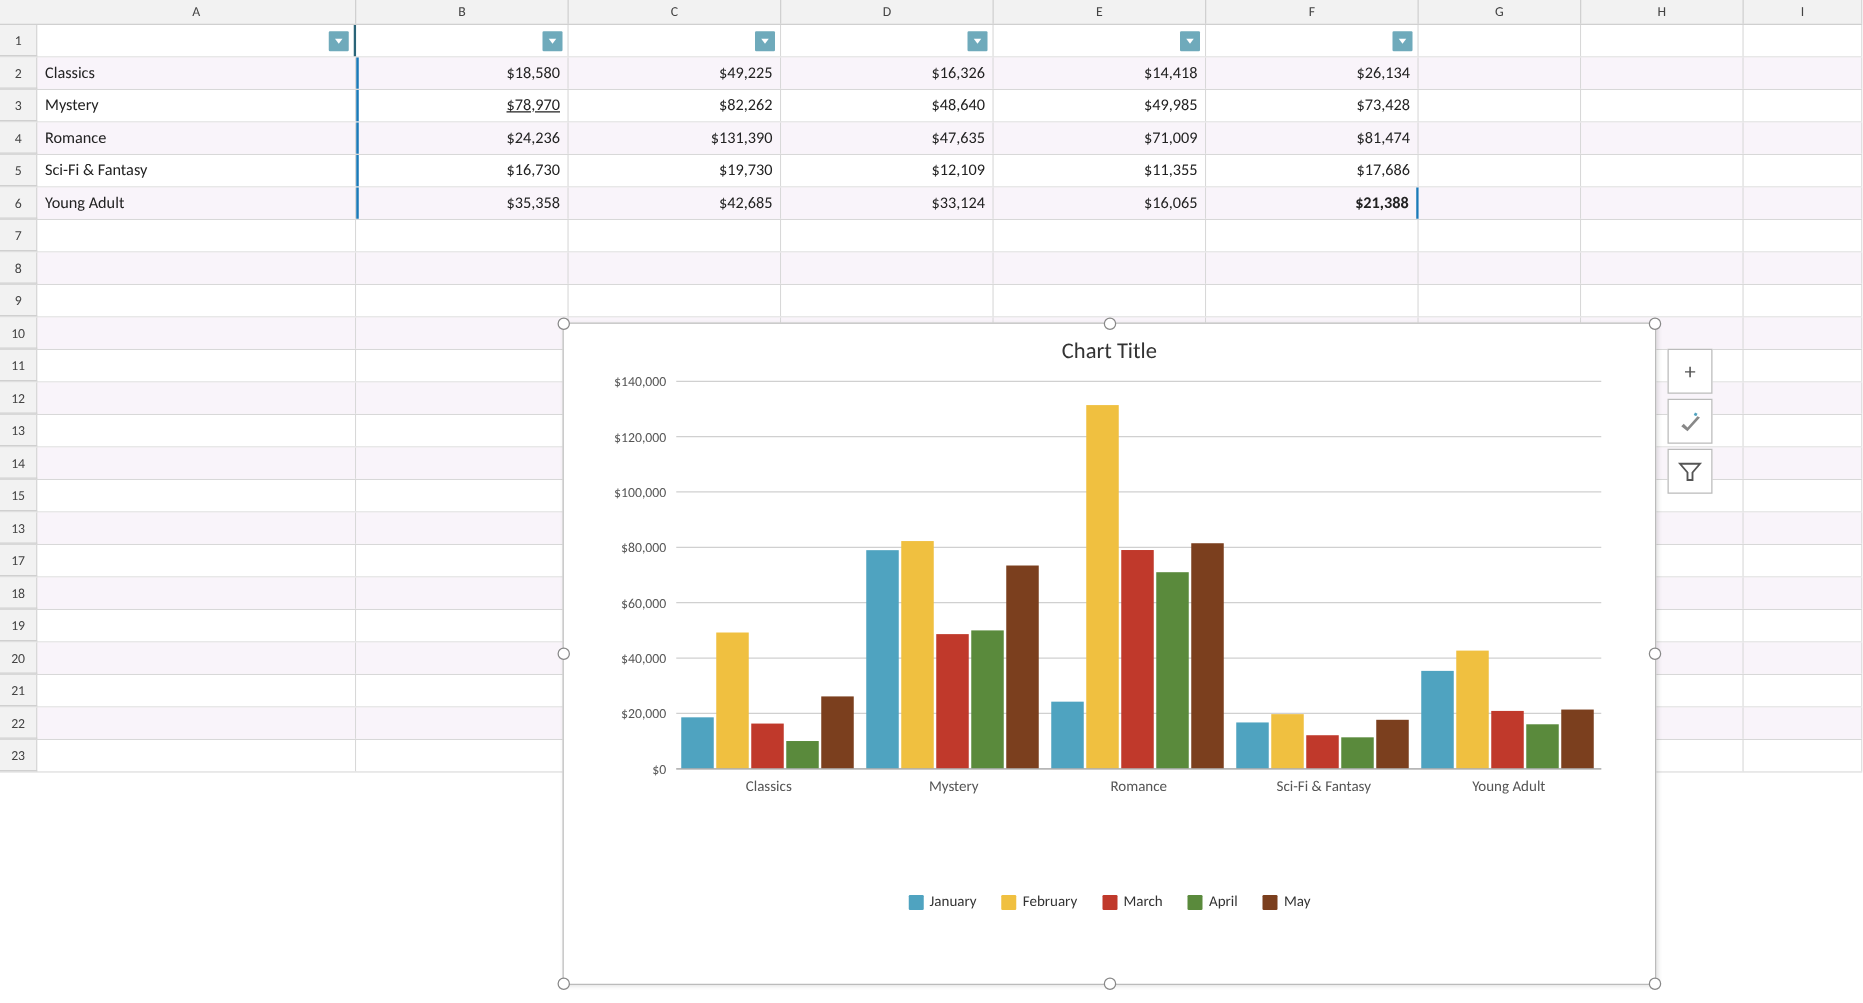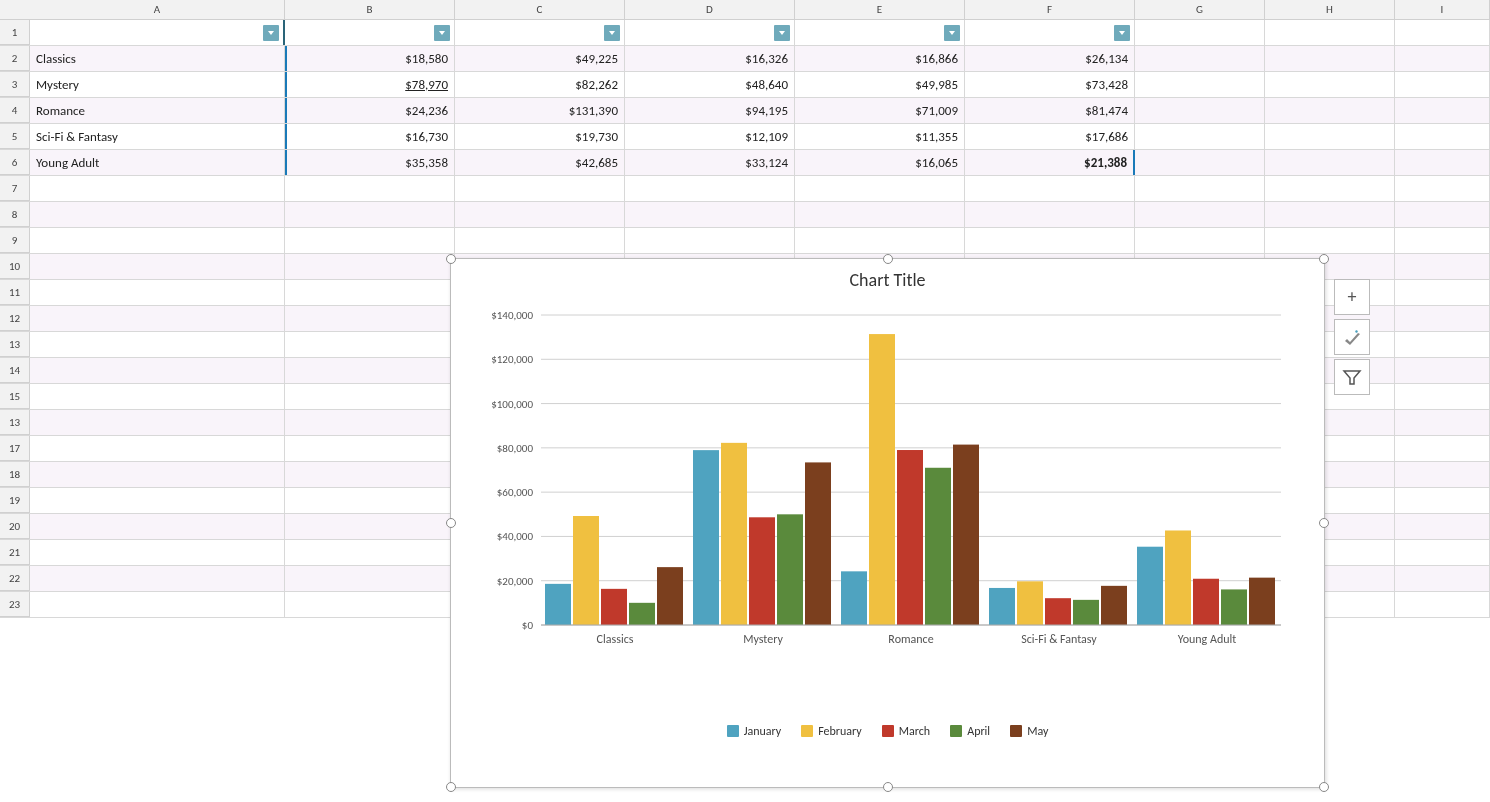--- a/index.html
+++ b/index.html
@@ -137,21 +137,21 @@
     .handle-mr { top: calc(50% - 5px); right: -5px; }
     .handle-bl { bottom: -5px; left: -5px; }
     .handle-bc { bottom: -5px; left: calc(50% - 5px); }
     .handle-br { bottom: -5px; right: -5px; }
 
     .chart-title {
       text-align: center;
       font-size: 18px;
       color: #333;
       margin-top: 10px;
-      margin-bottom: 14px;
+      margin-bottom: 4px;
     }
 
     
     .chart-toolbar {
       position: absolute;
       right: -46px;
       top: 20px;
       display: flex;
       flex-direction: column;
       gap: 4px;
@@ -265,21 +265,21 @@
         <div class="cell col-g"></div>
         <div class="cell col-h"></div>
         <div class="cell col-i"></div>
       </div>
       <div class="grid-row row-even">
         <div class="row-num">2</div>
         <div class="cell col-a">Classics</div>
         <div class="cell col-b cell-right" style="border-left: 2px solid rgb(26, 122, 184); padding-left: 16px;">$18,580</div>
         <div class="cell col-c cell-right">$49,225</div>
         <div class="cell col-d cell-right">$16,326</div>
-        <div class="cell col-e cell-right">$16,866</div>
+        <div class="cell col-e cell-right">$14,418</div>
         <div class="cell col-f cell-right">$26,134</div>
         <div class="cell col-g"></div>
         <div class="cell col-h"></div>
         <div class="cell col-i"></div>
       </div>
       <div class="grid-row row-odd">
         <div class="row-num">3</div>
         <div class="cell col-a">Mystery</div>
         <div class="cell col-b cell-right" style="border-left: 2px solid rgb(26, 122, 184); text-decoration: underline;">$78,970</div>
         <div class="cell col-c cell-right">$82,262</div>
@@ -288,21 +288,21 @@
         <div class="cell col-f cell-right">$73,428</div>
         <div class="cell col-g"></div>
         <div class="cell col-h"></div>
         <div class="cell col-i"></div>
       </div>
       <div class="grid-row row-even">
         <div class="row-num">4</div>
         <div class="cell col-a">Romance</div>
         <div class="cell col-b cell-right" style="border-left: 2px solid rgb(26, 122, 184); text-align: right;">$24,236</div>
         <div class="cell col-c cell-right">$131,390</div>
-        <div class="cell col-d cell-right">$94,195</div>
+        <div class="cell col-d cell-right">$47,635</div>
         <div class="cell col-e cell-right">$71,009</div>
         <div class="cell col-f cell-right">$81,474</div>
         <div class="cell col-g"></div>
         <div class="cell col-h"></div>
         <div class="cell col-i"></div>
       </div>
       <div class="grid-row row-odd">
         <div class="row-num">5</div>
         <div class="cell col-a">Sci-Fi &amp; Fantasy</div>
         <div class="cell col-b cell-right" style="border-left: 2px solid rgb(26, 122, 184);">$16,730</div>

